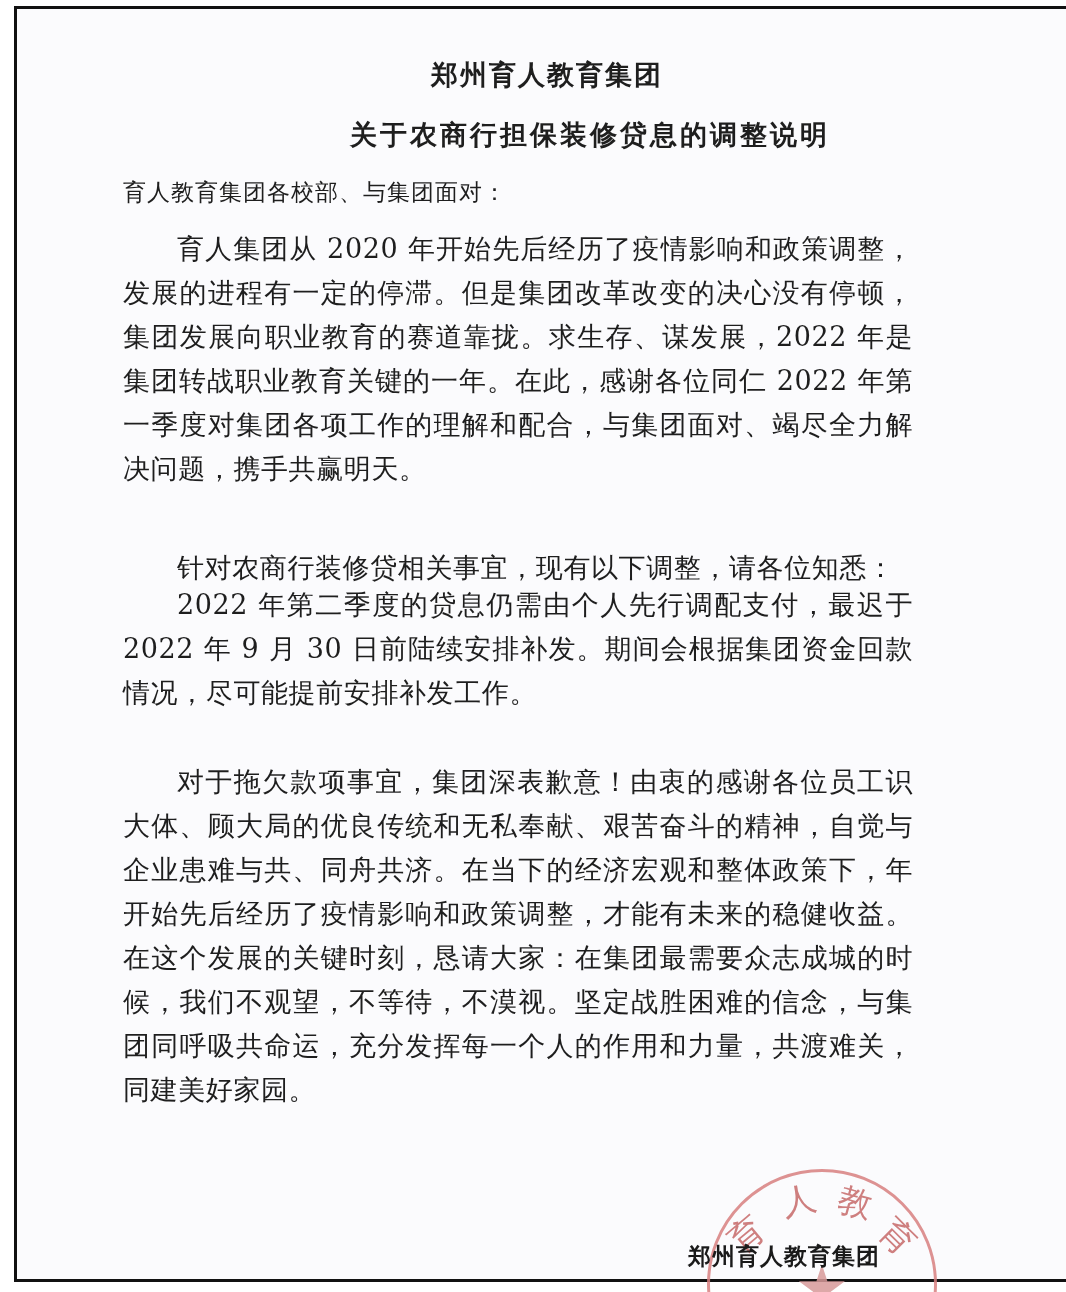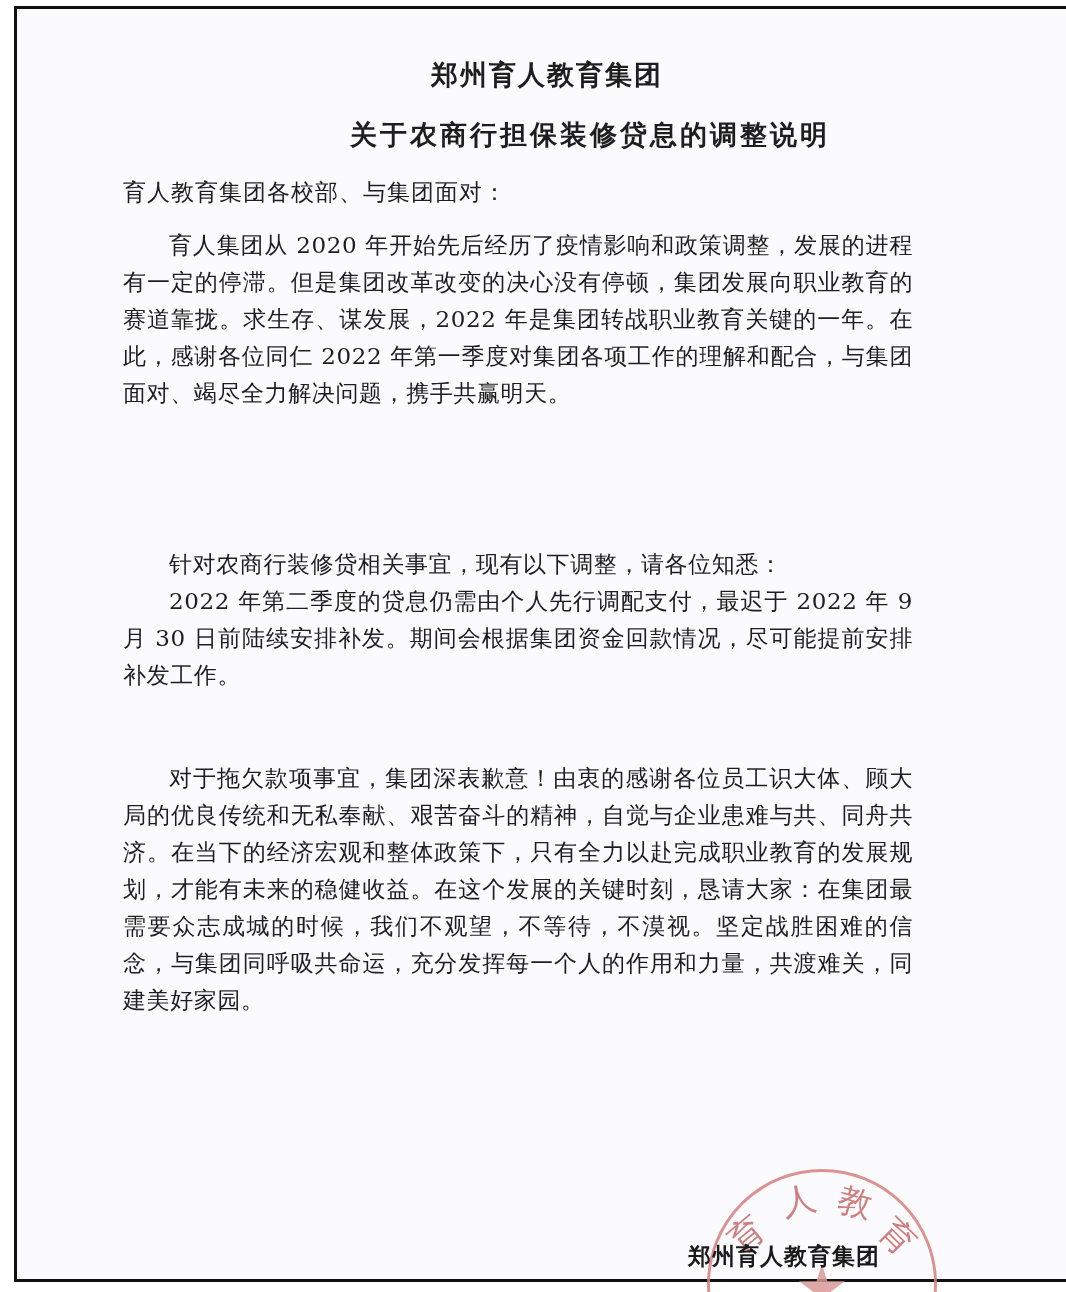--- a/index.html
+++ b/index.html
@@ -40,22 +40,22 @@
       position: absolute;
       left: 106px;
       top: 168px;
       font-size: 23px;
       letter-spacing: 1px;
     }
     .para {
       position: absolute;
       left: 106px;
       width: 790px;
-      font-size: 23px;
-      line-height: 37px;
+      font-size: 27px;
+      line-height: 44px;
       text-indent: 2em;
       text-align: justify;
       letter-spacing: 0.6px;
     }
     .p1 { top: 218px; }
     .p2 { top: 537px; }
     .p3 { top: 574px; }
     .p4 { top: 751px; }
     .stamp {
       position: absolute;
@@ -94,21 +94,21 @@
 </head>
 <body>
 
 <div class="frame">
   <div class="title1">郑州育人教育集团</div>
   <div class="title2">关于农商行担保装修贷息的调整说明</div>
   <div class="salutation">育人教育集团各校部、与集团面对：</div>
   <div class="para p1">育人集团从 2020 年开始先后经历了疫情影响和政策调整，发展的进程有一定的停滞。但是集团改革改变的决心没有停顿，集团发展向职业教育的赛道靠拢。求生存、谋发展，2022 年是集团转战职业教育关键的一年。在此，感谢各位同仁 2022 年第一季度对集团各项工作的理解和配合，与集团面对、竭尽全力解决问题，携手共赢明天。</div>
   <div class="para p2">针对农商行装修贷相关事宜，现有以下调整，请各位知悉：</div>
   <div class="para p3">2022 年第二季度的贷息仍需由个人先行调配支付，最迟于 2022 年 9 月 30 日前陆续安排补发。期间会根据集团资金回款情况，尽可能提前安排补发工作。</div>
-  <div class="para p4">对于拖欠款项事宜，集团深表歉意！由衷的感谢各位员工识大体、顾大局的优良传统和无私奉献、艰苦奋斗的精神，自觉与企业患难与共、同舟共济。在当下的经济宏观和整体政策下，只有全力以赴完成职业教育的发展规划，才能有未来的稳健收益。在这个发展的关键时刻，恳请大家：在集团最需要众志成城的时候，我们不观望，不等待，不漠视。坚定战胜困难的信念，与集团同呼吸共命运，充分发挥每一个人的作用和力量，共渡难关，同建美好家园。</div>
+  <div class="para p4">对于拖欠款项事宜，集团深表歉意！由衷的感谢各位员工识大体、顾大局的优良传统和无私奉献、艰苦奋斗的精神，自觉与企业患难与共、同舟共济。在当下的经济宏观和整体政策下，年开始先后经历了疫情影响和政策调整，才能有未来的稳健收益。在这个发展的关键时刻，恳请大家：在集团最需要众志成城的时候，我们不观望，不等待，不漠视。坚定战胜困难的信念，与集团同呼吸共命运，充分发挥每一个人的作用和力量，共渡难关，同建美好家园。</div>
 
   <div class="stamp">
     <span class="stamp-text" style="left:20px; top:40px; transform:rotate(-40deg);">育</span>
     <span class="stamp-text" style="left:72px; top:6px; transform:rotate(-12deg);">人</span>
     <span class="stamp-text" style="left:128px; top:8px; transform:rotate(15deg);">教</span>
     <span class="stamp-text" style="left:170px; top:42px; transform:rotate(45deg);">育</span>
     <span class="stamp-star">★</span>
   </div>
 
   <div class="signature">郑州育人教育集团</div>

